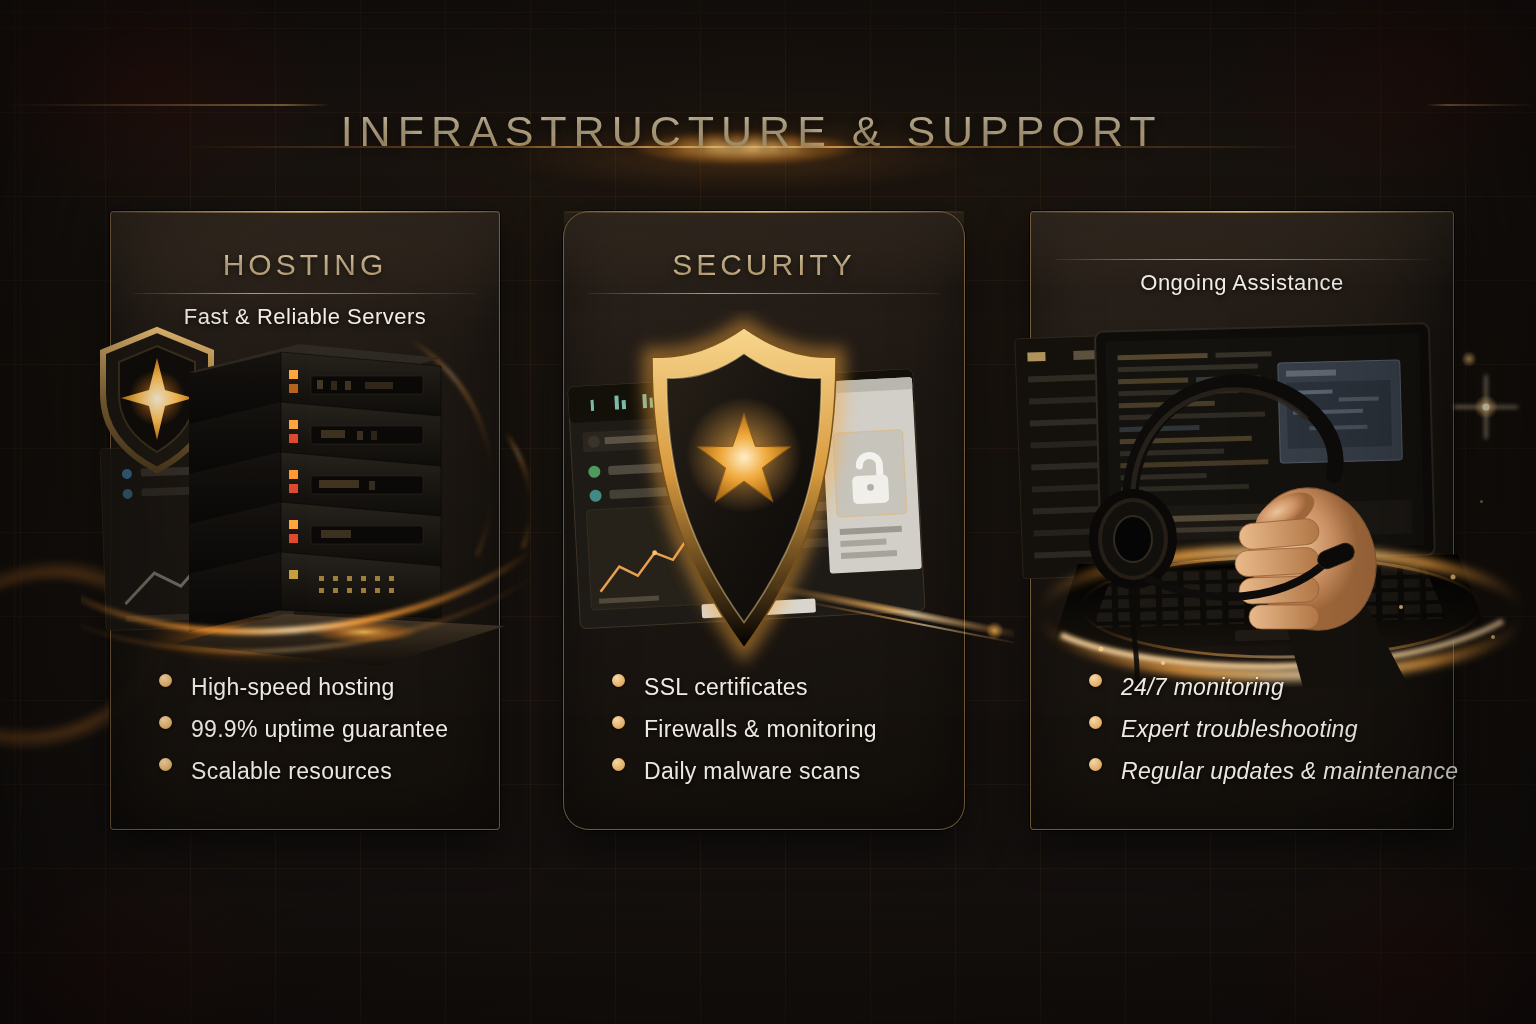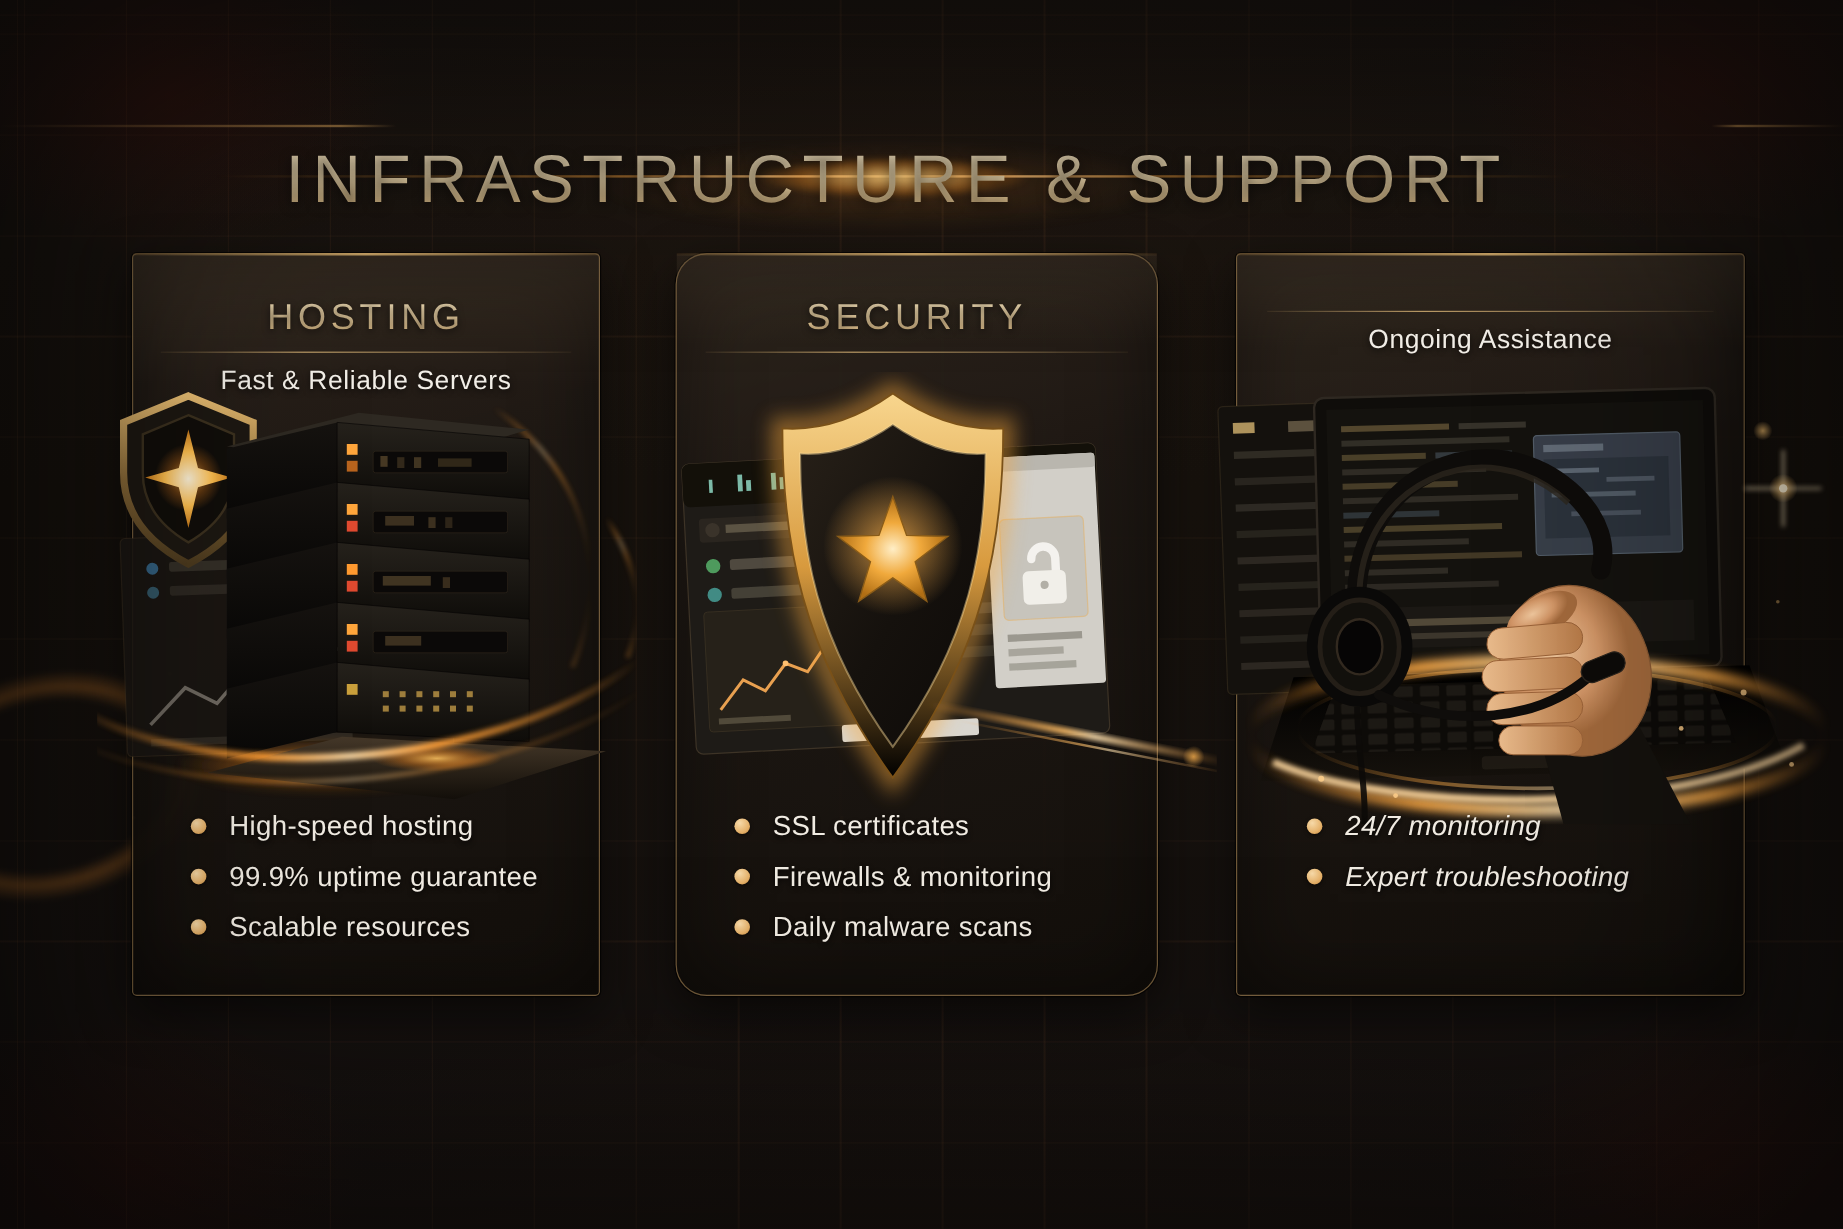--- a/index.html
+++ b/index.html
@@ -23,21 +23,21 @@
   .corner-tint{position:absolute;width:520px;height:360px;pointer-events:none;}
   .tint-tl{left:-120px;top:-100px;background:radial-gradient(closest-side, rgba(74,16,9,.30), transparent 75%);}
   .tint-tr{right:-140px;top:-110px;background:radial-gradient(closest-side, rgba(70,14,8,.28), transparent 75%);}
   .tint-bl{left:-150px;bottom:-130px;background:radial-gradient(closest-side, rgba(60,14,8,.25), transparent 75%);}
   .tint-br{right:-150px;bottom:-130px;background:radial-gradient(closest-side, rgba(66,16,8,.27), transparent 75%);}
   .vignette{position:absolute;inset:0;box-shadow:inset 0 0 200px 70px rgba(0,0,0,.55);pointer-events:none;z-index:9;}
 
   
   .page-title{
     position:absolute;left:50%;top:78px;transform:translateX(-52%);
-    font-size:56px;font-weight:400;letter-spacing:7px;white-space:nowrap;
+    font-size:43px;font-weight:400;letter-spacing:7px;white-space:nowrap;
     color:#edd8b2;
     background:linear-gradient(180deg,#f6e7c6 0%,#e9d2a6 55%,#caa871 100%);
     -webkit-background-clip:text;background-clip:text;-webkit-text-fill-color:transparent;
     text-shadow:0 3px 10px rgba(0,0,0,.55);
     z-index:3;}
   .title-haze{position:absolute;left:390px;top:100px;width:700px;height:110px;
     background:radial-gradient(closest-side, rgba(255,150,50,.18), transparent 70%);filter:blur(4px);}
   .title-line{position:absolute;left:180px;top:146px;width:1130px;height:2px;
     background:linear-gradient(90deg, transparent 0%, rgba(224,148,58,.55) 30%, #ffce8d 49%, #ffe9c2 50%, #ffce8d 51%, rgba(224,148,58,.55) 70%, transparent 100%);
     filter:blur(.4px);}
@@ -78,21 +78,21 @@
     -webkit-background-clip:text;background-clip:text;-webkit-text-fill-color:transparent;
     text-shadow:0 2px 6px rgba(0,0,0,.6);}
   .card-divider{width:88%;height:1px;margin:11px auto 10px;
     background:linear-gradient(90deg, rgba(230,185,110,.08), rgba(236,196,128,.75) 35%, rgba(236,196,128,.45) 70%, rgba(230,185,110,.06));}
   .card-subtitle{margin:0;font-size:22px;font-weight:400;color:#f2eee7;letter-spacing:.5px;
     text-shadow:0 2px 5px rgba(0,0,0,.7);}
   .illus{position:absolute;pointer-events:none;}
   .illus svg{display:block;}
   .bullets{position:absolute;left:48px;right:14px;top:462px;margin:0;padding:0;list-style:none;}
   .card3 .bullets{left:58px;font-style:italic;}
-  .bullets li{display:flex;align-items:center;gap:19px;margin-bottom:14px;min-height:28px;}
+  .bullets li{display:flex;align-items:flex-start;gap:19px;margin-bottom:14px;min-height:28px;}
   .dot{width:13px;height:13px;border-radius:50%;flex:0 0 13px;
     background:radial-gradient(circle at 35% 30%, #f6d9a8, #e4af67 65%, #b77f3c);
     box-shadow:0 1px 3px rgba(0,0,0,.6);}
   .btxt{font-size:23px;color:#f0ebe2;letter-spacing:.3px;text-shadow:0 2px 4px rgba(0,0,0,.75);white-space:nowrap;}
 </style>
 </head>
 <body>
 
 <div class="bg-texture"></div>
 <div class="bg-grid"></div>
@@ -538,16 +538,20 @@
 
   <ul class="bullets">
     <li>
         <span class="dot"></span>
         <span class="btxt">24/7 monitoring</span>
       </li>
     <li>
         <span class="dot"></span>
         <span class="btxt">Expert troubleshooting</span>
       </li>
+    <li>
+        <span class="dot"></span>
+        <span class="btxt">Regular updates &amp; maintenance</span>
+      </li>
   </ul>
 </article>
 
 <div class="vignette"></div>
 
 </body></html>

